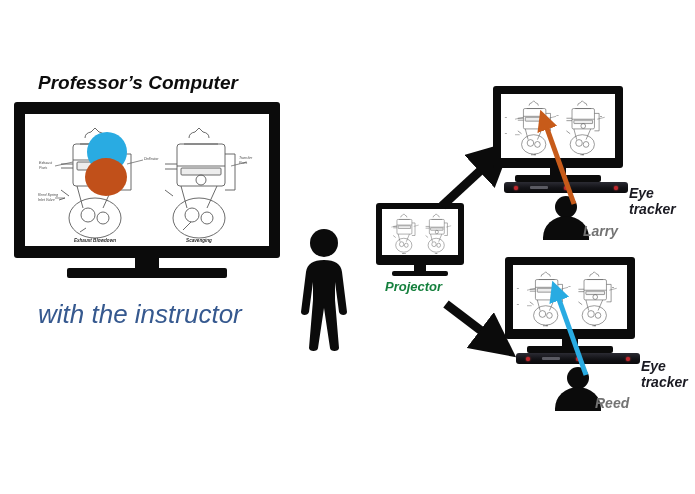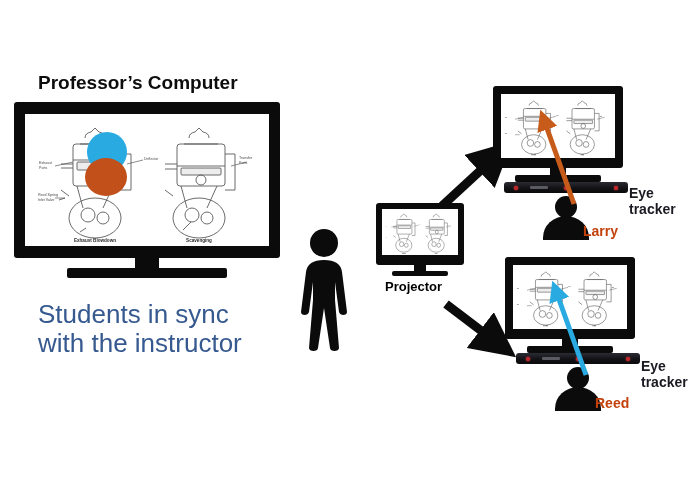--- a/index.html
+++ b/index.html
@@ -7,20 +7,21 @@
     padding: 0;
     background: #ffffff;
   }
   #canvas {
     position: relative;
     width: 695px;
     height: 494px;
     background: #ffffff;
     overflow: hidden;
     font-family: "Liberation Sans", sans-serif;
+    font-style: italic;
   }
 
   
   .monitor { position: absolute; }
   .mon-bezel {
     background: #0b0b0b;
     border-radius: 3px;
     position: relative;
   }
   .mon-screen {
@@ -55,35 +56,35 @@
   }
   .blue-caption {
     position: absolute;
     color: #36598f;
     line-height: 1.12;
     white-space: nowrap;
   }
   .lbl-projector {
     position: absolute;
     font-weight: bold;
-    color: #000000;
+    color: #15803d;
     white-space: nowrap;
   }
   .lbl-eyetracker {
     position: absolute;
     font-weight: bold;
     color: #1a1a22;
     line-height: 1.12;
     white-space: nowrap;
     margin-top: 25px;
   }
   .lbl-name {
     position: absolute;
     font-weight: bold;
-    color: #c2410c;
+    color: #737373;
     white-space: nowrap;
   }
 
   
   .eyetracker-bar {
     position: absolute;
     background: linear-gradient(180deg, #2b2b33 0%, #121216 55%, #0a0a0c 100%);
     border-radius: 3px;
   }
   .et-led {
@@ -199,21 +200,20 @@
 
         <div class="gaze-blob" style="left:62px; top:18px; width:40px; height:40px; background:#29abe2;"></div>
         <div class="gaze-blob" style="left:60px; top:44px; width:42px; height:38px; background:#c1501a;"></div>
       </div>
     </div>
     <div class="mon-neck" style="top:156px; width:24px; height:18px;"></div>
     <div class="mon-base" style="top:166px; width:160px; height:10px;"></div>
   </div>
 
   <div class="blue-caption" style="left:38px; top:300px; font-size:26px;">
-    <div>Students in sync</div>
     <div>with the instructor</div>
   </div>
 
   <div class="stick-person" style="left:296px; top:227px; width:56px; height:134px;">
     <svg viewBox="0 0 56 134">
       <circle cx="28" cy="16" r="14" fill="#0b0b0b"></circle>
       <path d="M28 33
                c-11 0 -17 4 -18 12
                l-5 40 c0 4 7 4 8 0
                l4 -30 v18

